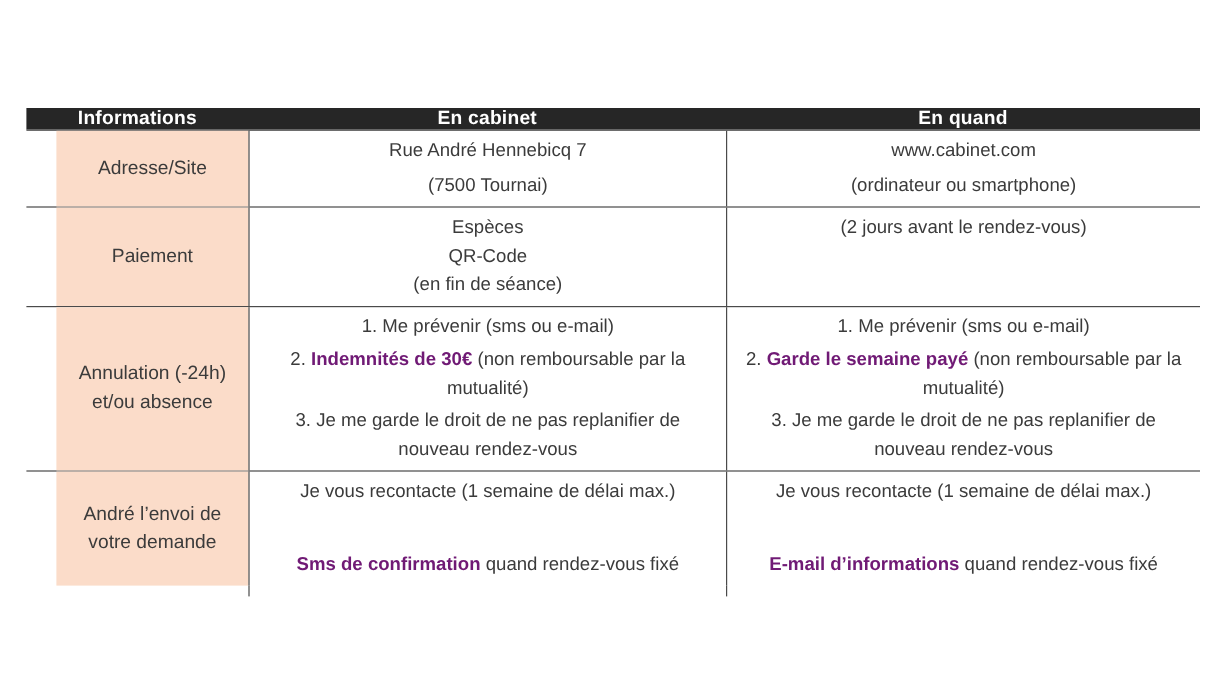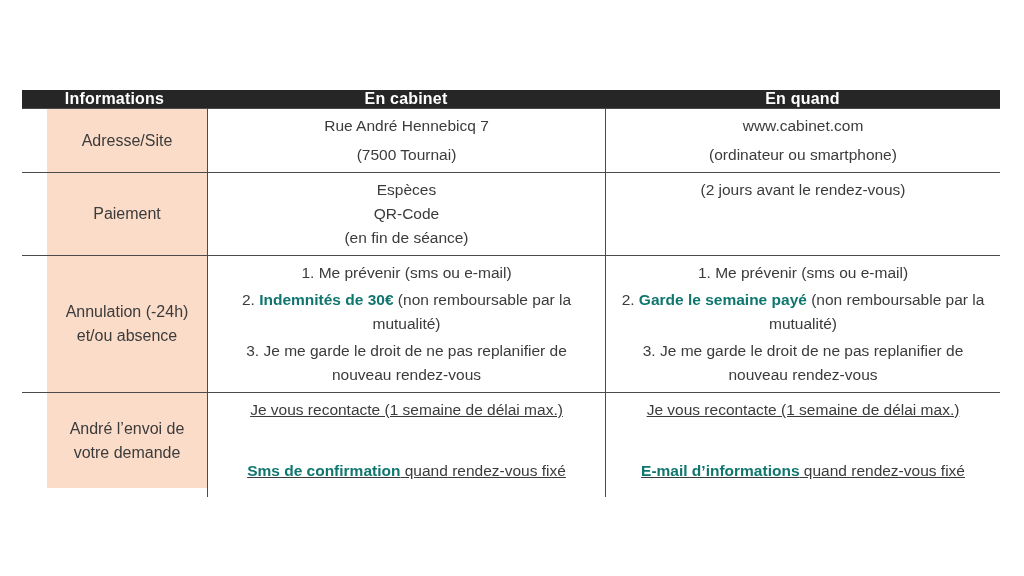--- a/index.html
+++ b/index.html
@@ -44,22 +44,22 @@
     font-size: 15.5px;
     line-height: 24px;
     padding: 5px 10px;
   }
   .label-cell { background: #fbdcc9; font-size: 16px; margin-left: 25px; }
   .col2, .col3 { border-left: 1.5px solid #4a4a4a; justify-content: space-between; }
   .r1 { min-height: 64px; }
   .r2 { min-height: 82px; }
   .r3 { min-height: 137px; }
   .r4 { min-height: 85px; }
-  .gap-cell { row-gap: 37px; text-decoration: underline; }
-  b, .bold { font-weight: 700; color: #0f766e; }
+  .gap-cell { row-gap: 37px; }
+  b, .bold { font-weight: 700; color: #701a75; }
   .line { display: block; }
   .ext-row {
     display: grid;
     grid-template-columns: 185px 398px 395px;
     height: 9px;
   }
 </style>
 </head>
 <body>
 

